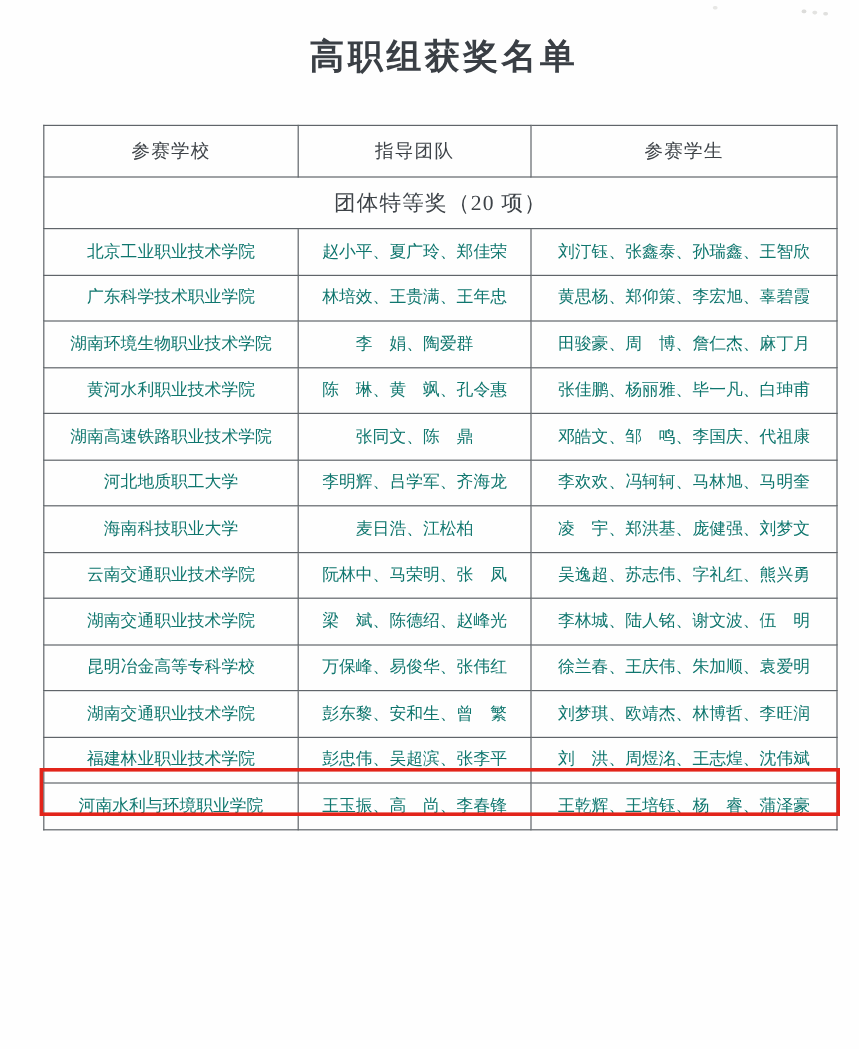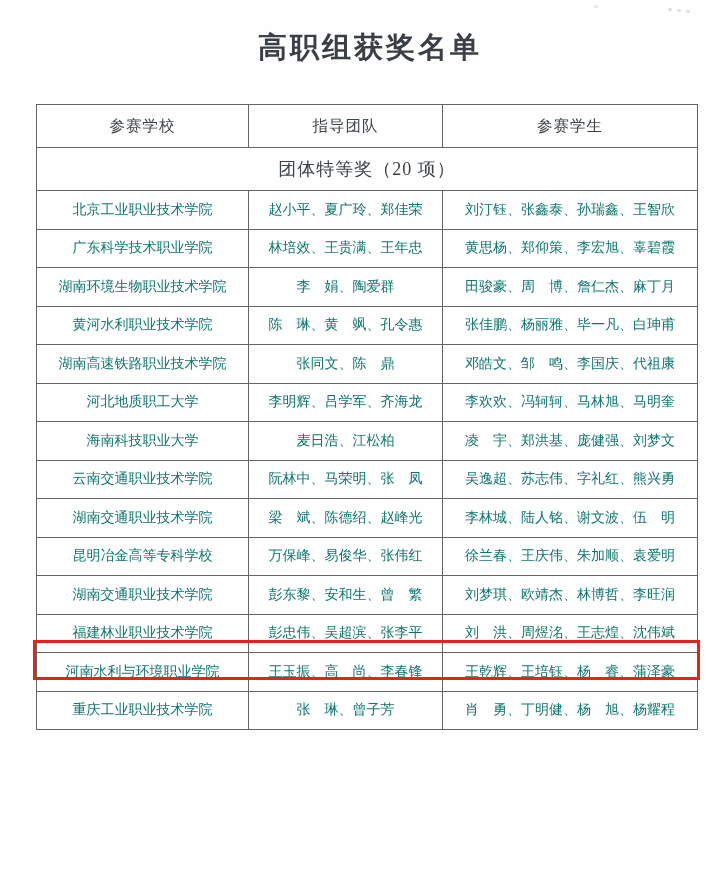--- a/index.html
+++ b/index.html
@@ -145,21 +145,16 @@
       <tr class="data-row">
     <td>福建林业职业技术学院</td>
     <td>彭忠伟、吴超滨、张李平</td>
     <td>刘　洪、周煜洺、王志煌、沈伟斌</td>
   </tr>
       <tr class="data-row">
     <td>河南水利与环境职业学院</td>
     <td>王玉振、高　尚、李春锋</td>
     <td>王乾辉、王培钰、杨　睿、蒲泽豪</td>
   </tr>
-      <tr class="data-row">
-    <td>重庆工业职业技术学院</td>
-    <td>张　琳、曾子芳</td>
-    <td>肖　勇、丁明健、杨　旭、杨耀程</td>
-  </tr>
     </tbody>
 </table>
 
 <div id="highlight-box" style="border-color: rgb(226, 36, 26); left: 32.5px; top: 639.5px; width: 667px; height: 40.5px;"></div>
 
 </body></html>

